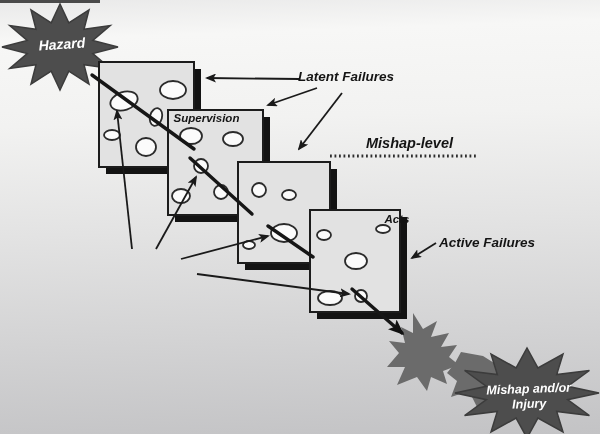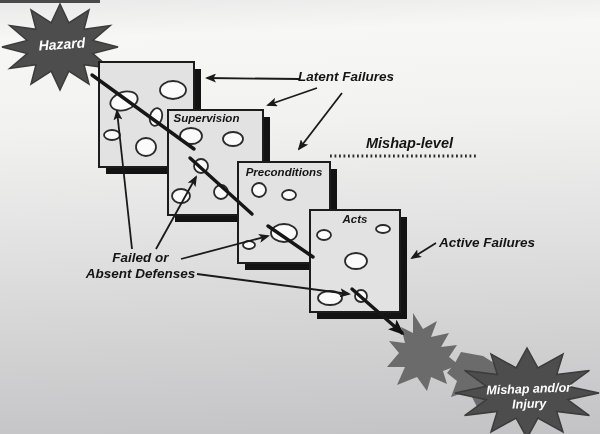--- a/index.html
+++ b/index.html
@@ -25,21 +25,21 @@
   .divider-dotted{stroke:#2e2e2e;stroke-width:2.8;stroke-dasharray:1.8 2.7;fill:none;}
   .lbl{
     position:absolute;font-weight:bold;font-style:italic;color:var(--label-text);
     white-space:nowrap;line-height:1.1;
   }
   .lbl.center{text-align:center;white-space:normal;}
   .star-lbl{color:var(--star-text);}
   .title1{left:100px;top:64px;width:93px;font-size:11px;line-height:12px;}
   .title2{left:169px;top:112px;width:75px;font-size:11.5px;}
   .title3{left:239px;top:166px;width:90px;font-size:11.5px;}
-  .title4{left:311px;top:213px;width:88px;font-size:11.5px;}
+  .title4{left:311px;top:213px;width:88px;font-size:11.5px;padding-left:42px;}
   .hazard-lbl{left:18px;top:37px;width:88px;font-size:14px;transform:rotate(-4deg);}
   .latent-lbl{left:298px;top:70px;font-size:13.5px;}
   .mishap-level-lbl{left:342px;top:136px;font-size:14.5px;margin-left:24px;}
   .person-level-lbl{left:366px;top:165px;font-size:14.5px;}
   .failed-lbl{left:78px;top:250px;width:125px;font-size:13.5px;line-height:16px;}
   .active-lbl{left:439px;top:236px;font-size:13.5px;text-align:right;}
   .mishap-injury-lbl{left:468px;top:382px;width:122px;font-size:12.5px;line-height:15px;transform:rotate(-2deg);}
 </style>
 </head>
 <body>
@@ -128,30 +128,25 @@
     <line class="thin-arrow" x1="197" y1="274" x2="349" y2="294" marker-end="url(#ah)"></line>
 
     <line class="thin-arrow" x1="436" y1="243" x2="412" y2="258" marker-end="url(#ah)"></line>
 
     <line class="divider-dotted" x1="330" y1="156" x2="478" y2="156"></line>
   </svg>
 
   <div class="lbl star-lbl hazard-lbl center">Hazard</div>
 
   <div class="lbl title2 center">Supervision</div>
-  <div class="lbl title3 center">Preconditions</div>
   <div class="lbl title4 center">Acts</div>
 
   <div class="lbl latent-lbl">Latent Failures</div>
   <div class="lbl mishap-level-lbl">Mishap-level</div>
 
-  <div class="lbl failed-lbl center">
-    <div>Failed or</div>
-    <div>Absent Defenses</div>
-  </div>
 
   <div class="lbl active-lbl">Active Failures</div>
 
   <div class="lbl star-lbl mishap-injury-lbl center">
     <div>Mishap and/or</div>
     <div>Injury</div>
   </div>
 
 </div>
 

